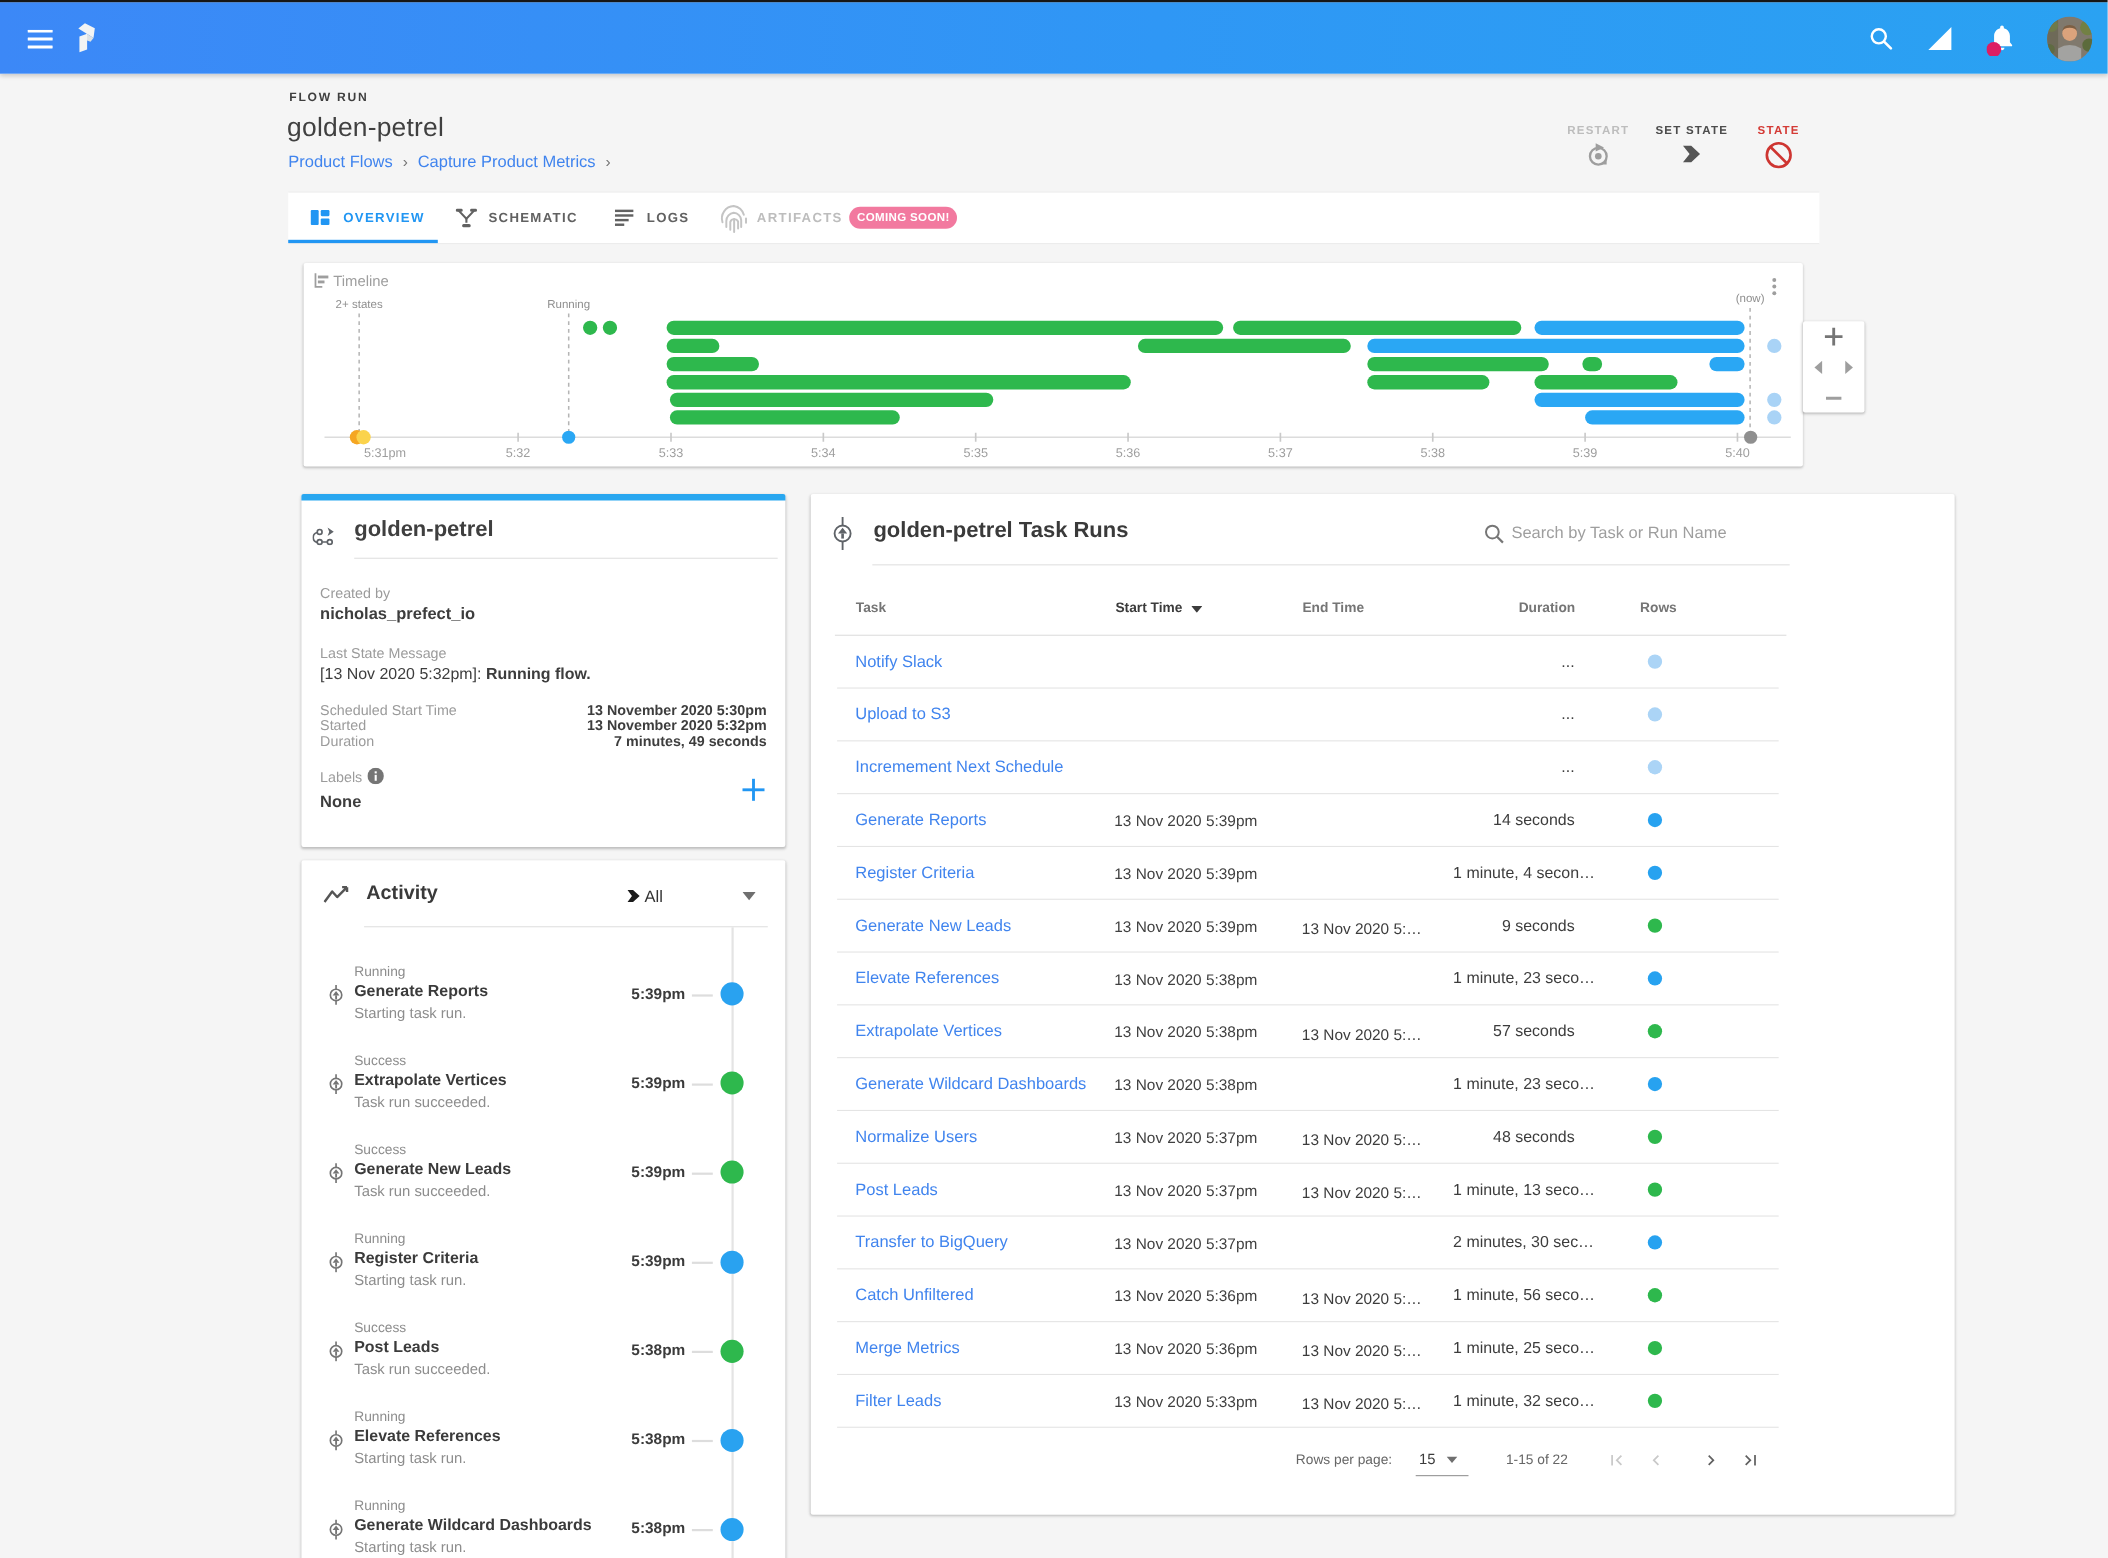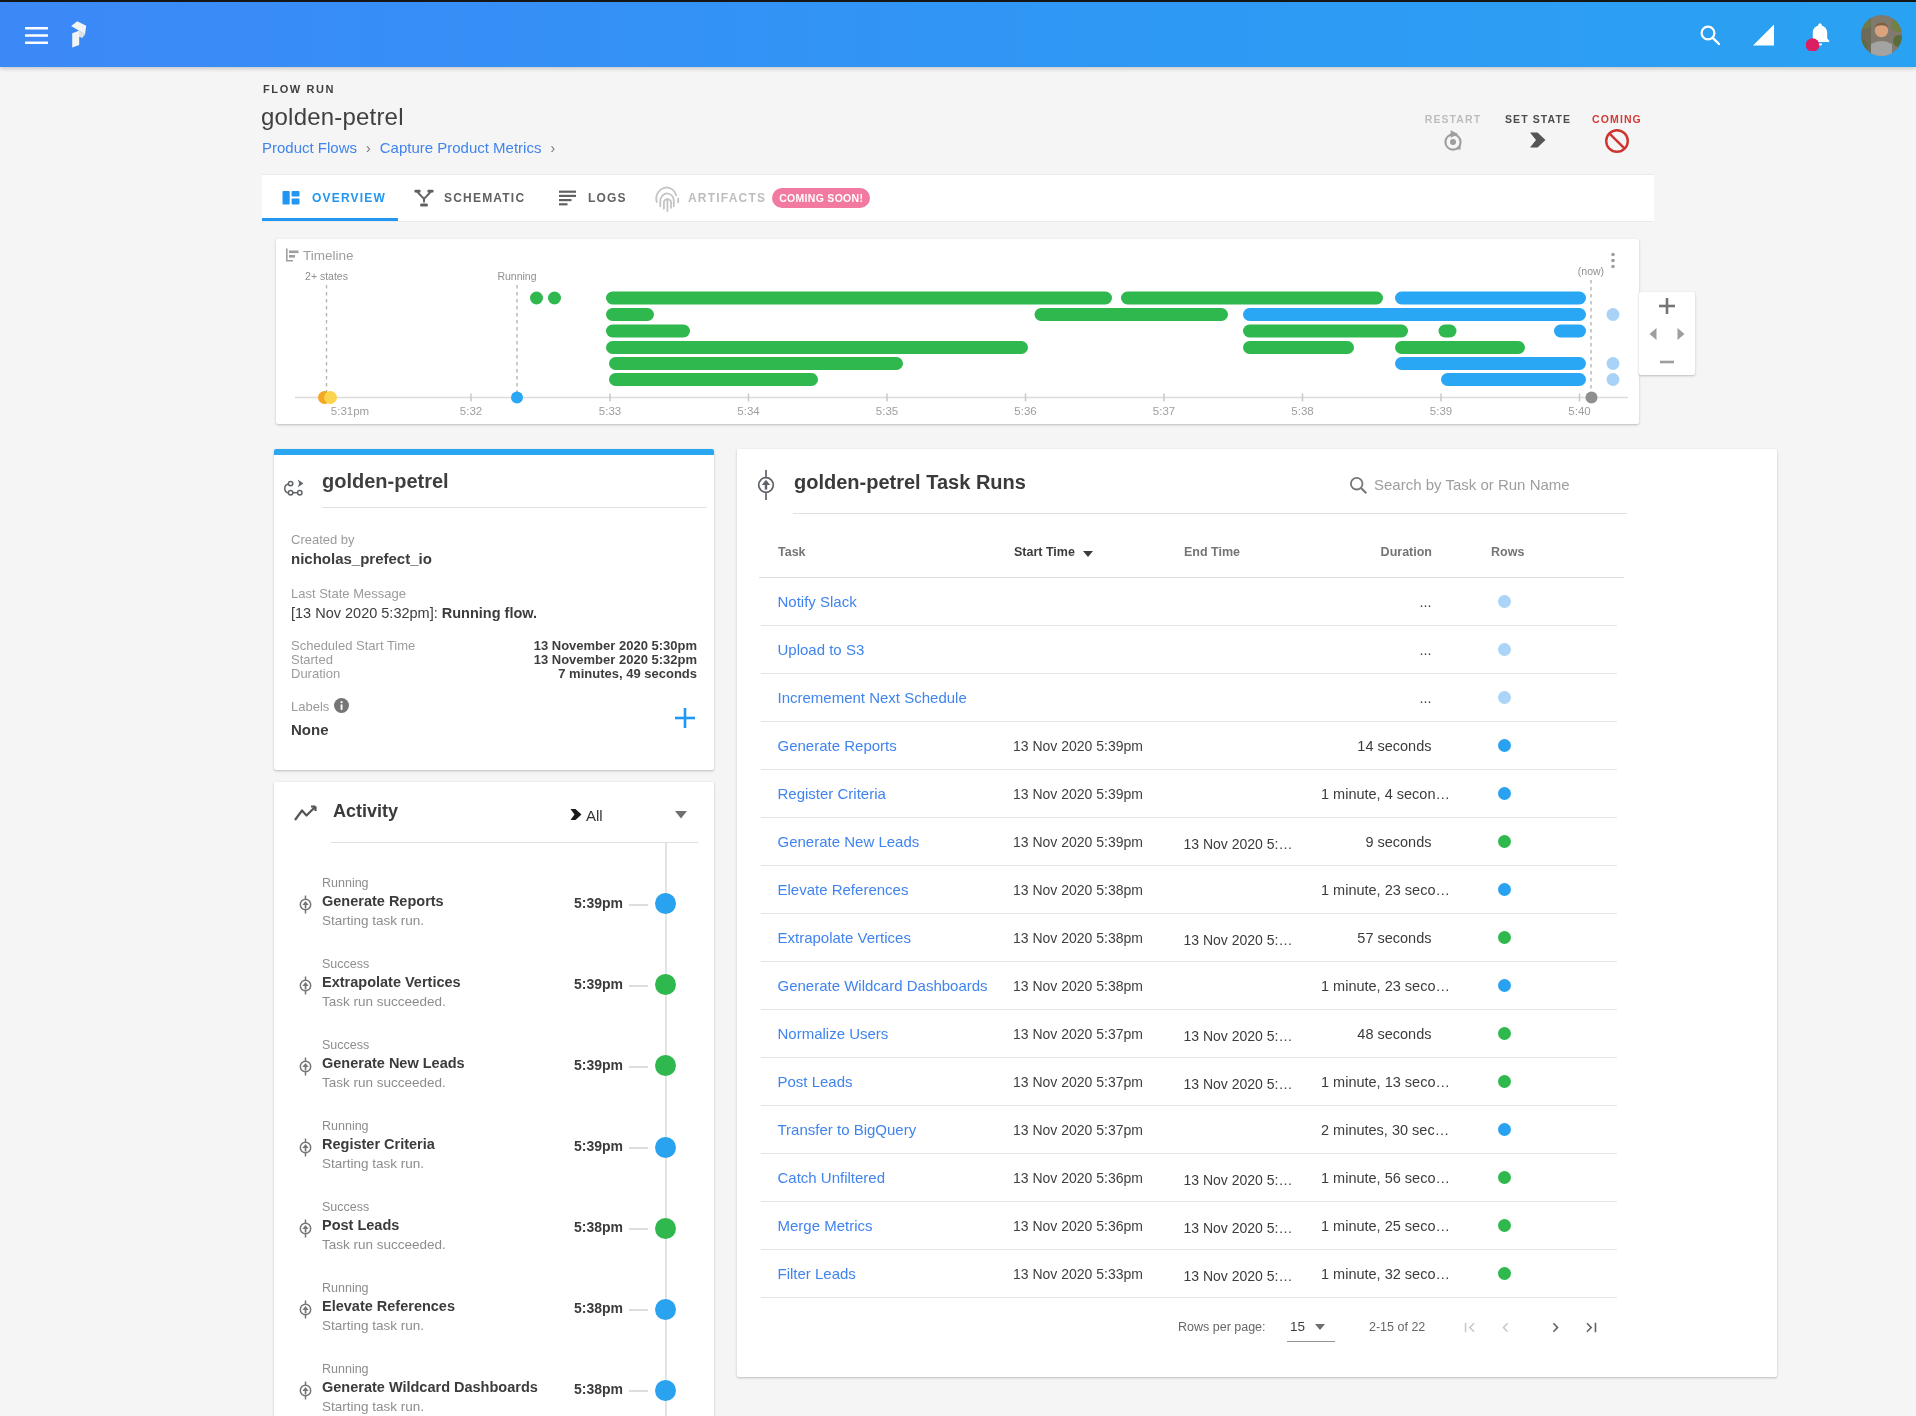--- a/index.html
+++ b/index.html
@@ -136,21 +136,21 @@
     <circle cx="13" cy="14" r="3" fill="#9e9e9e"></circle>
   </svg>
 </div>
 <div class="actbtn" style="left:1483px;top:113px;">
   <div class="lbl" style="color:#4c4c4c;">SET STATE</div>
   <svg width="24" height="24" viewBox="0 0 24 24">
     <polygon points="4,4.5 11.5,4.5 19.5,12 11.5,19.5 4,19.5 10,12" fill="#555"></polygon>
   </svg>
 </div>
 <div class="actbtn" style="left:1562px;top:113px;">
-  <div class="lbl" style="color:#d43b36;">COMING</div>
+  <div class="lbl" style="color:#d43b36;">STATE</div>
   <svg width="26" height="26" viewBox="0 0 26 26">
     <circle cx="13" cy="13" r="10.8" fill="none" stroke="#ce3531" stroke-width="2.4"></circle>
     <line x1="5.6" y1="5.6" x2="20.4" y2="20.4" stroke="#ce3531" stroke-width="2.4"></line>
   </svg>
 </div>
 <div id="tabsbar">
   <div class="tab" style="left:20px;">
     <svg width="18" height="18" viewBox="0 0 18 18">
       <rect x="0.5" y="2" width="7.2" height="13.6" rx="1" fill="#2196f3"></rect>
       <rect x="9.6" y="2" width="7.9" height="5.5" rx="1" fill="#2196f3"></rect>
@@ -581,21 +581,21 @@
       <div class="c4">1 minute, 32 seco…</div>
       <div class="sdot sdot-green"></div>
     </div>
 
   <div class="abs" style="left:441px;top:871px;font-size:12.5px;color:#666;">Rows per page:</div>
   <div class="abs" style="left:553px;top:870px;font-size:13.5px;color:#3c3c3c;">15</div>
   <svg class="abs" style="left:578px;top:875px;" width="10" height="6" viewBox="0 0 10 6">
       <polygon points="0,0 10,0 5,6" fill="#6f6f6f"></polygon>
     </svg>
   <div class="abs" style="left:550px;top:892px;width:48px;height:1px;background:#949494;"></div>
-  <div class="abs" style="left:632px;top:871px;font-size:12.5px;color:#666;">2-15 of 22</div>
+  <div class="abs" style="left:632px;top:871px;font-size:12.5px;color:#666;">1-15 of 22</div>
   <svg class="abs" style="left:723px;top:869px;" width="19" height="19" viewBox="0 0 24 24">
       <path d="M18.4 16.6 L13.8 12 L18.4 7.4 L17 6 L11 12 L17 18 Z" fill="#c9c9c9"></path>
       <rect x="6" y="6" width="2" height="12" fill="#c9c9c9"></rect>
     </svg>
   <svg class="abs" style="left:759px;top:869px;" width="19" height="19" viewBox="0 0 24 24">
       <path d="M15.4 16.6 L10.8 12 L15.4 7.4 L14 6 L8 12 L14 18 Z" fill="#c9c9c9"></path>
     </svg>
   <svg class="abs" style="left:809px;top:869px;" width="19" height="19" viewBox="0 0 24 24">
       <path d="M8.6 16.6 L13.2 12 L8.6 7.4 L10 6 L16 12 L10 18 Z" fill="#616161"></path>
     </svg>

